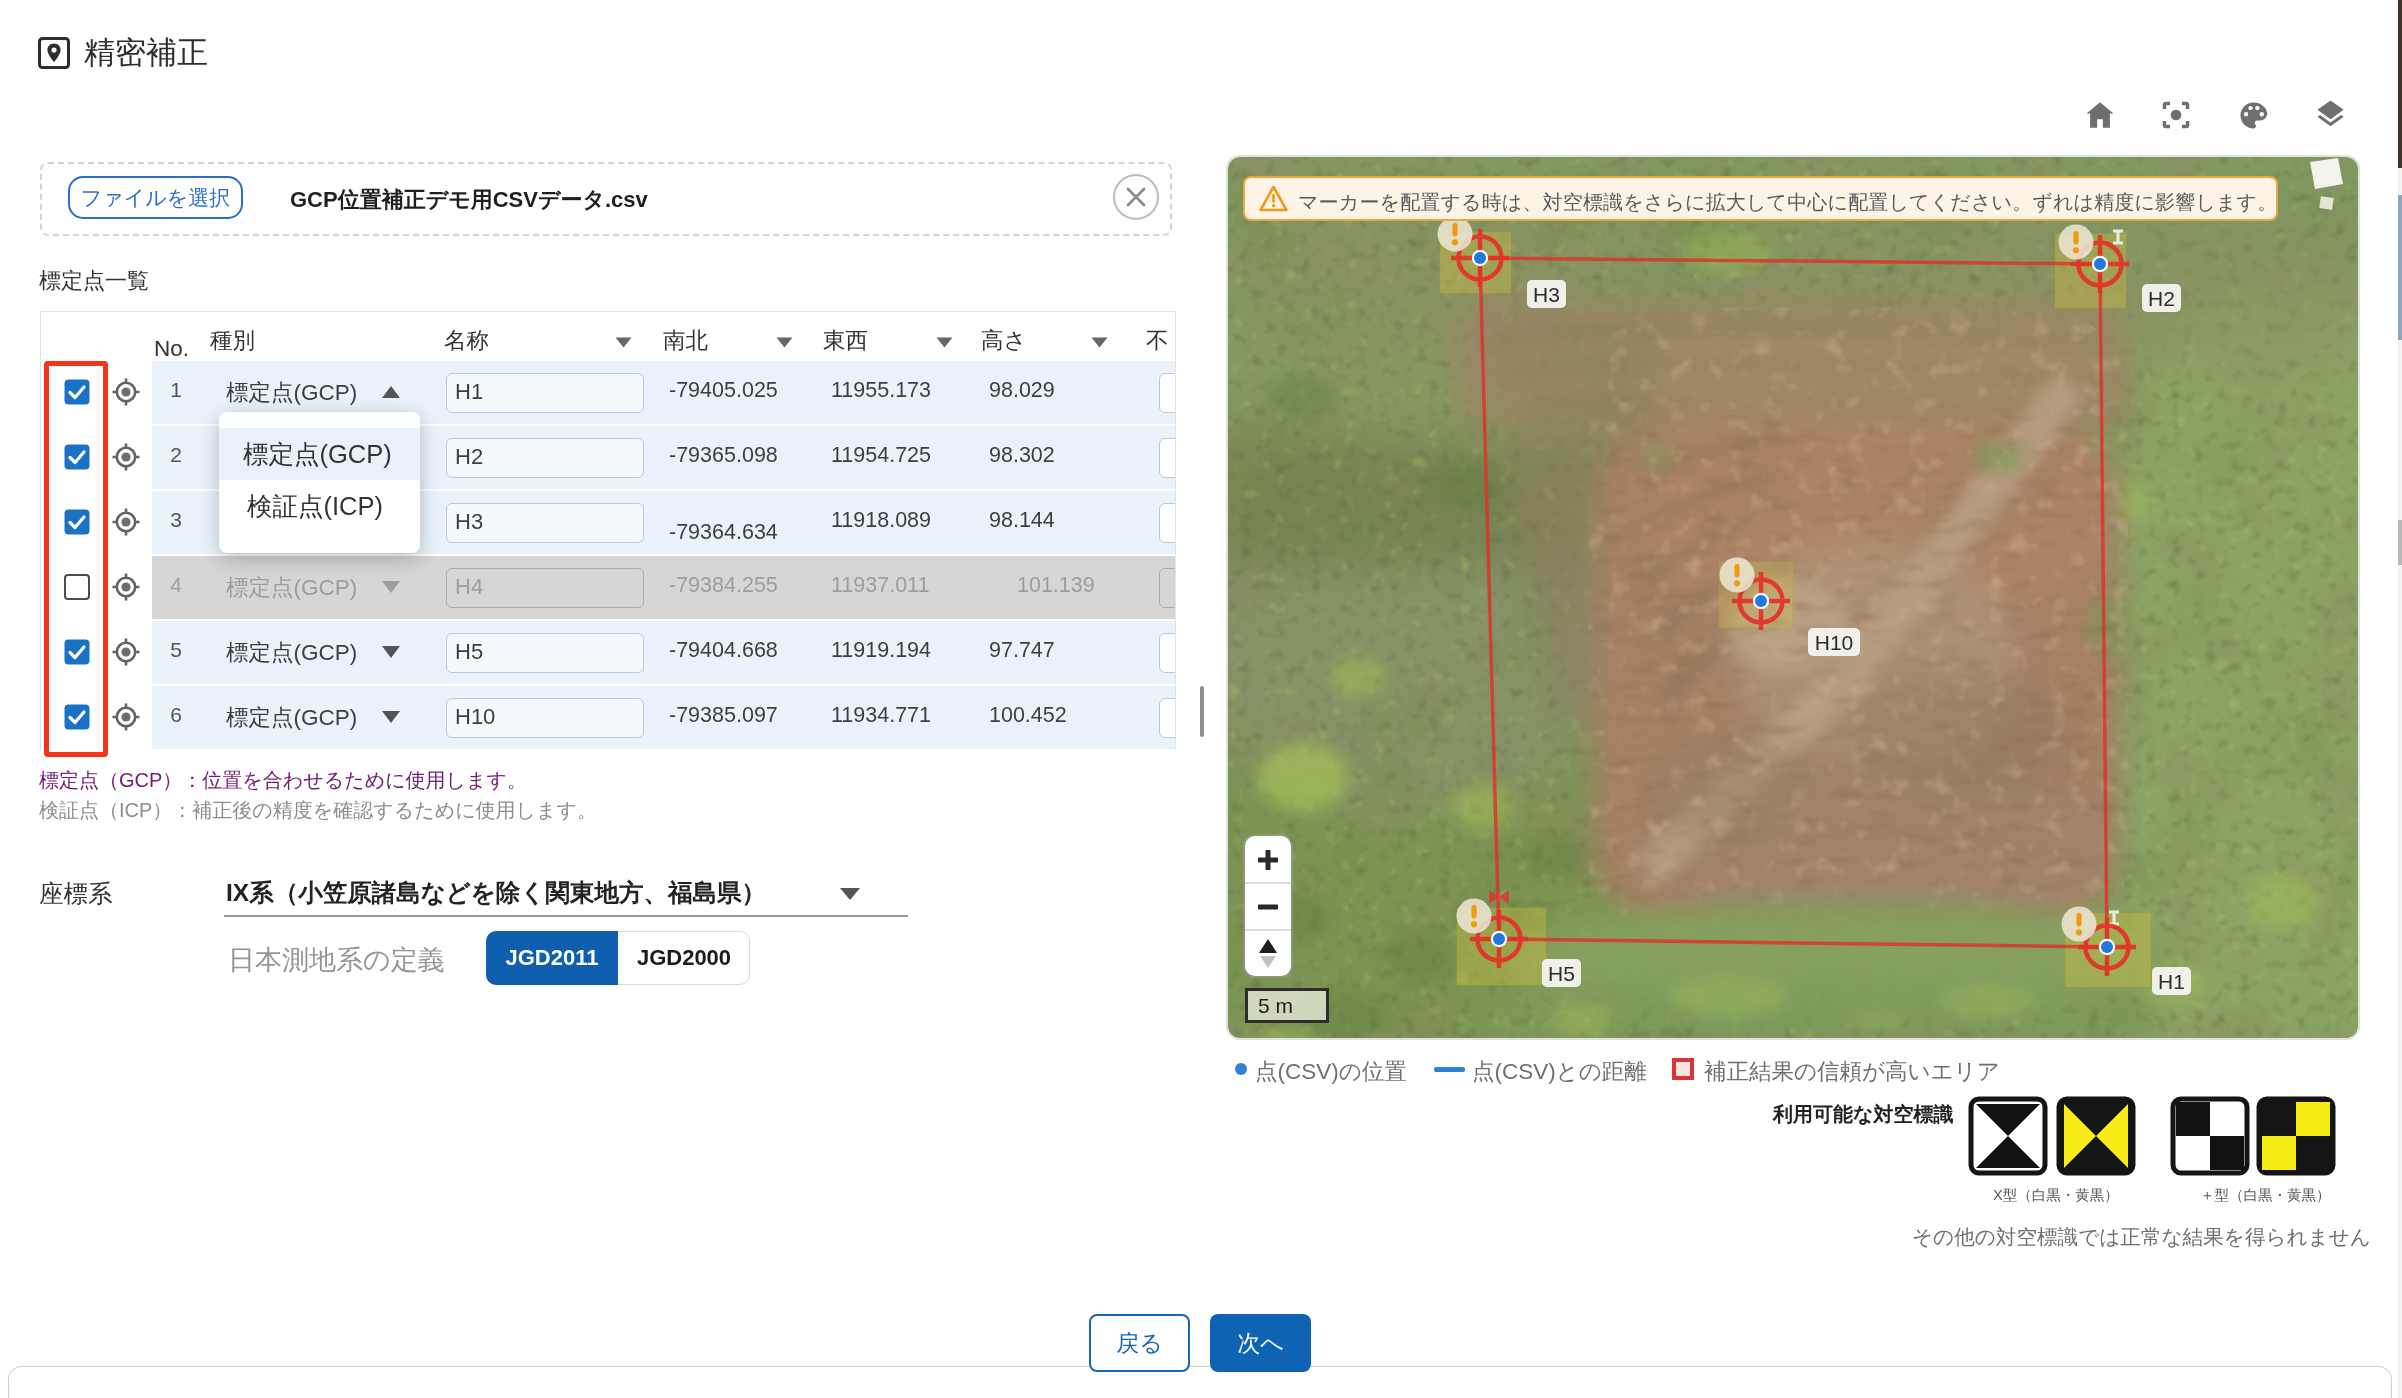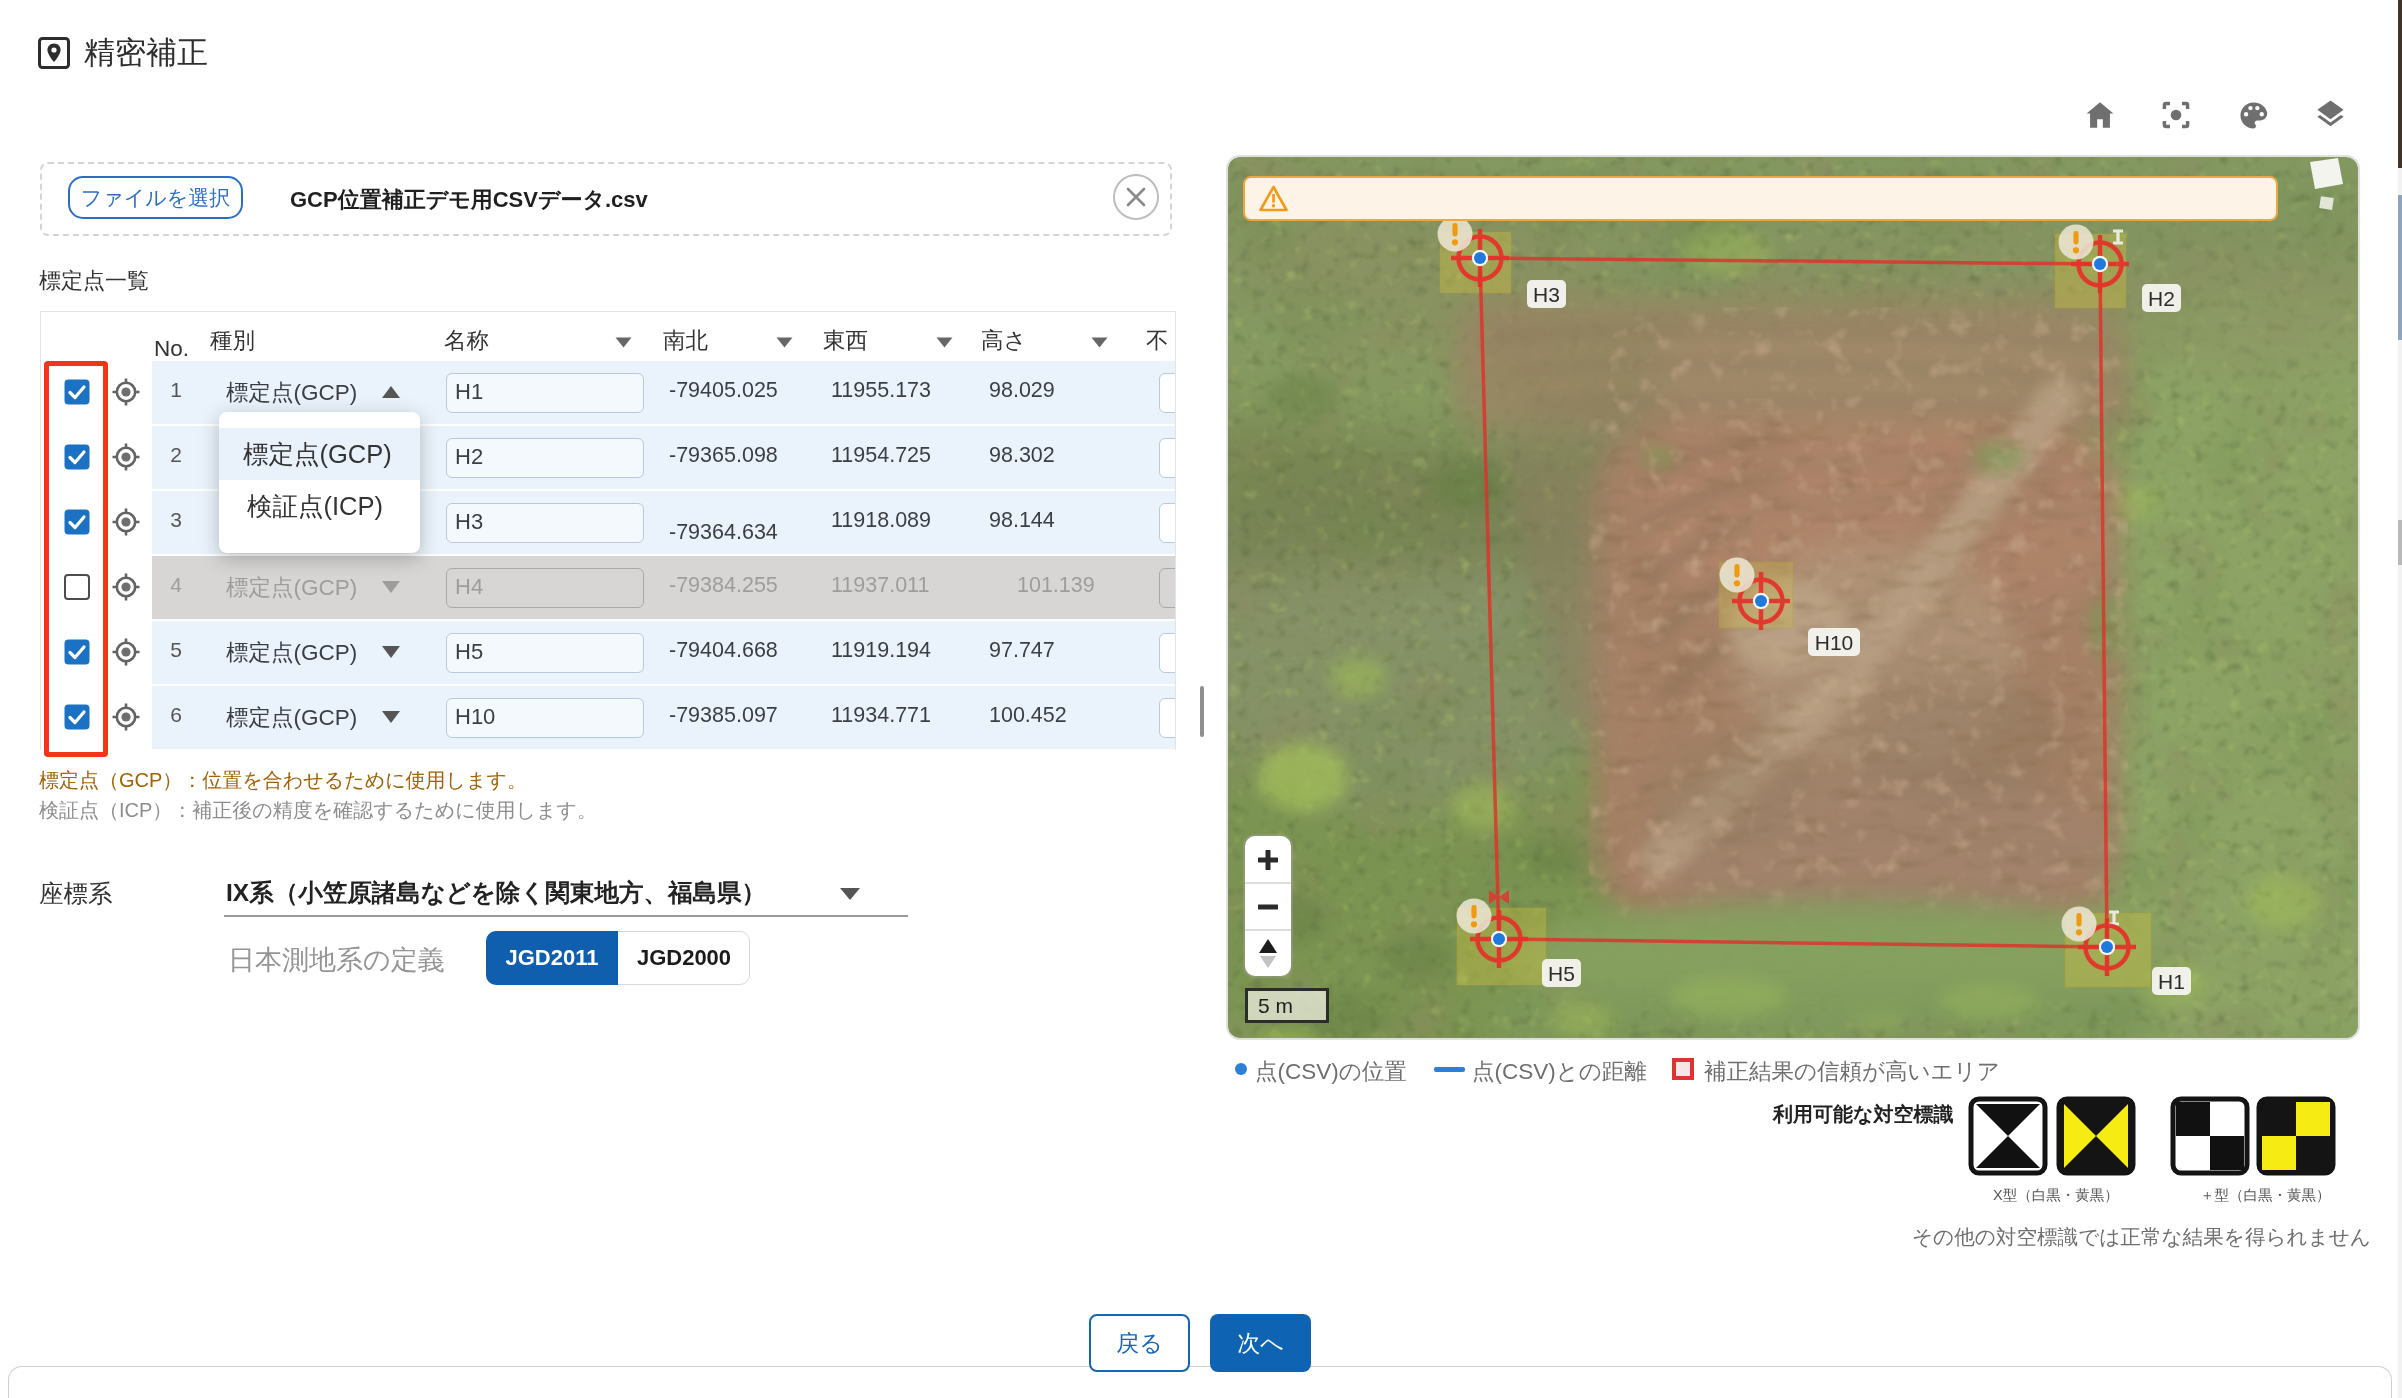--- a/index.html
+++ b/index.html
@@ -188,21 +188,21 @@
 
   <div class="abs" style="left:44px;top:361px;width:64px;height:396px;border:5px solid #f43418;border-radius:4px;z-index:30;"></div>
 
   <div class="abs" style="left:219px;top:412px;width:201px;height:141px;background:#fff;border-radius:8px;box-shadow:0 5px 20px rgba(0,0,0,0.25);z-index:40;">
     <div class="abs" style="left:0;top:16px;width:201px;height:52px;background:#e9f2fb;font-size:25.5px;color:#333;line-height:52px;padding-left:24px;">標定点(GCP)</div>
     <div class="abs" style="left:0;top:68px;width:201px;height:52px;font-size:25.5px;color:#333;line-height:52px;padding-left:28px;">検証点(ICP)</div>
   </div>
 
   <div class="abs" style="left:1200px;top:686px;width:4px;height:51px;background:#8f8f8f;border-radius:2px;"></div>
 
-  <div class="abs" style="left:39px;top:767px;font-size:20px;color:#a16207;">標定点（GCP）：位置を合わせるために使用します。</div>
+  <div class="abs" style="left:39px;top:767px;font-size:20px;color:#701a75;">標定点（GCP）：位置を合わせるために使用します。</div>
   <div class="abs" style="left:39px;top:797px;font-size:20px;color:#8d8d8d;">検証点（ICP）：補正後の精度を確認するために使用します。</div>
 
   <div class="abs" style="left:39px;top:877px;font-size:24.5px;color:#333;">座標系</div>
   <div class="abs" style="left:226px;top:876px;font-size:24.5px;font-weight:700;color:#222;">IX系（小笠原諸島などを除く関東地方、福島県）</div>
   <svg class="abs" style="left:839px;top:887px" width="22" height="14" viewBox="0 0 22 14">
       <path d="M1 1 L11 13 L21 1 Z" fill="#555"></path>
     </svg>
   <div class="abs" style="left:224px;top:915px;width:684px;height:2px;background:#9a9a9a;"></div>
   <div class="abs" style="left:228px;top:942px;font-size:27px;color:#959595;">日本測地系の定義</div>
   <div class="abs" style="left:486px;top:931px;width:264px;height:54px;border:1px solid #d9d9d9;border-radius:10px;background:#fff;"></div>
@@ -414,20 +414,21 @@
 <text x="943.5" y="831.5" font-family="Liberation Sans" font-size="21" fill="#2c2c2c" text-anchor="middle">H1</text>
 </g>
 </svg></div>
 
   <div class="abs" style="left:1243px;top:176px;width:1035px;height:45px;background:#fdf3e6;border:2px solid #eda73f;border-radius:8px;z-index:20;">
     <svg class="abs" style="left:14px;top:7px" width="29" height="27" viewBox="0 0 29 27">
       <path d="M14.5 2 L27.5 25 H1.5 Z" fill="none" stroke="#ef9b16" stroke-width="2.6" stroke-linejoin="round"></path>
       <rect x="13.2" y="9" width="2.7" height="8.5" fill="#ef9b16"></rect>
       <circle cx="14.5" cy="20.8" r="1.7" fill="#ef9b16"></circle>
     </svg>
+    <div class="abs" style="left:53px;top:11px;font-size:20px;color:#5a5a5a;letter-spacing:0.15px;white-space:nowrap;">マーカーを配置する時は、対空標識をさらに拡大して中心に配置してください。ずれは精度に影響します。</div>
   </div>
 
   <div class="abs" style="left:1245px;top:836px;width:46px;height:140px;background:#fff;border-radius:10px;box-shadow:0 0 0 2px rgba(160,160,150,0.45);z-index:20;">
     <svg class="abs" style="left:13px;top:14px" width="20" height="20" viewBox="0 0 20 20">
         <path d="M10 1 V19 M1 10 H19" stroke="#2b2b2b" stroke-width="5" stroke-linecap="round"></path>
       </svg>
     <div class="abs" style="left:0px;top:46px;width:46px;height:1.5px;background:#ddd;"></div>
     <svg class="abs" style="left:13px;top:68px" width="20" height="6" viewBox="0 0 20 6">
         <path d="M1 3 H19" stroke="#2b2b2b" stroke-width="5" stroke-linecap="round"></path>
       </svg>

